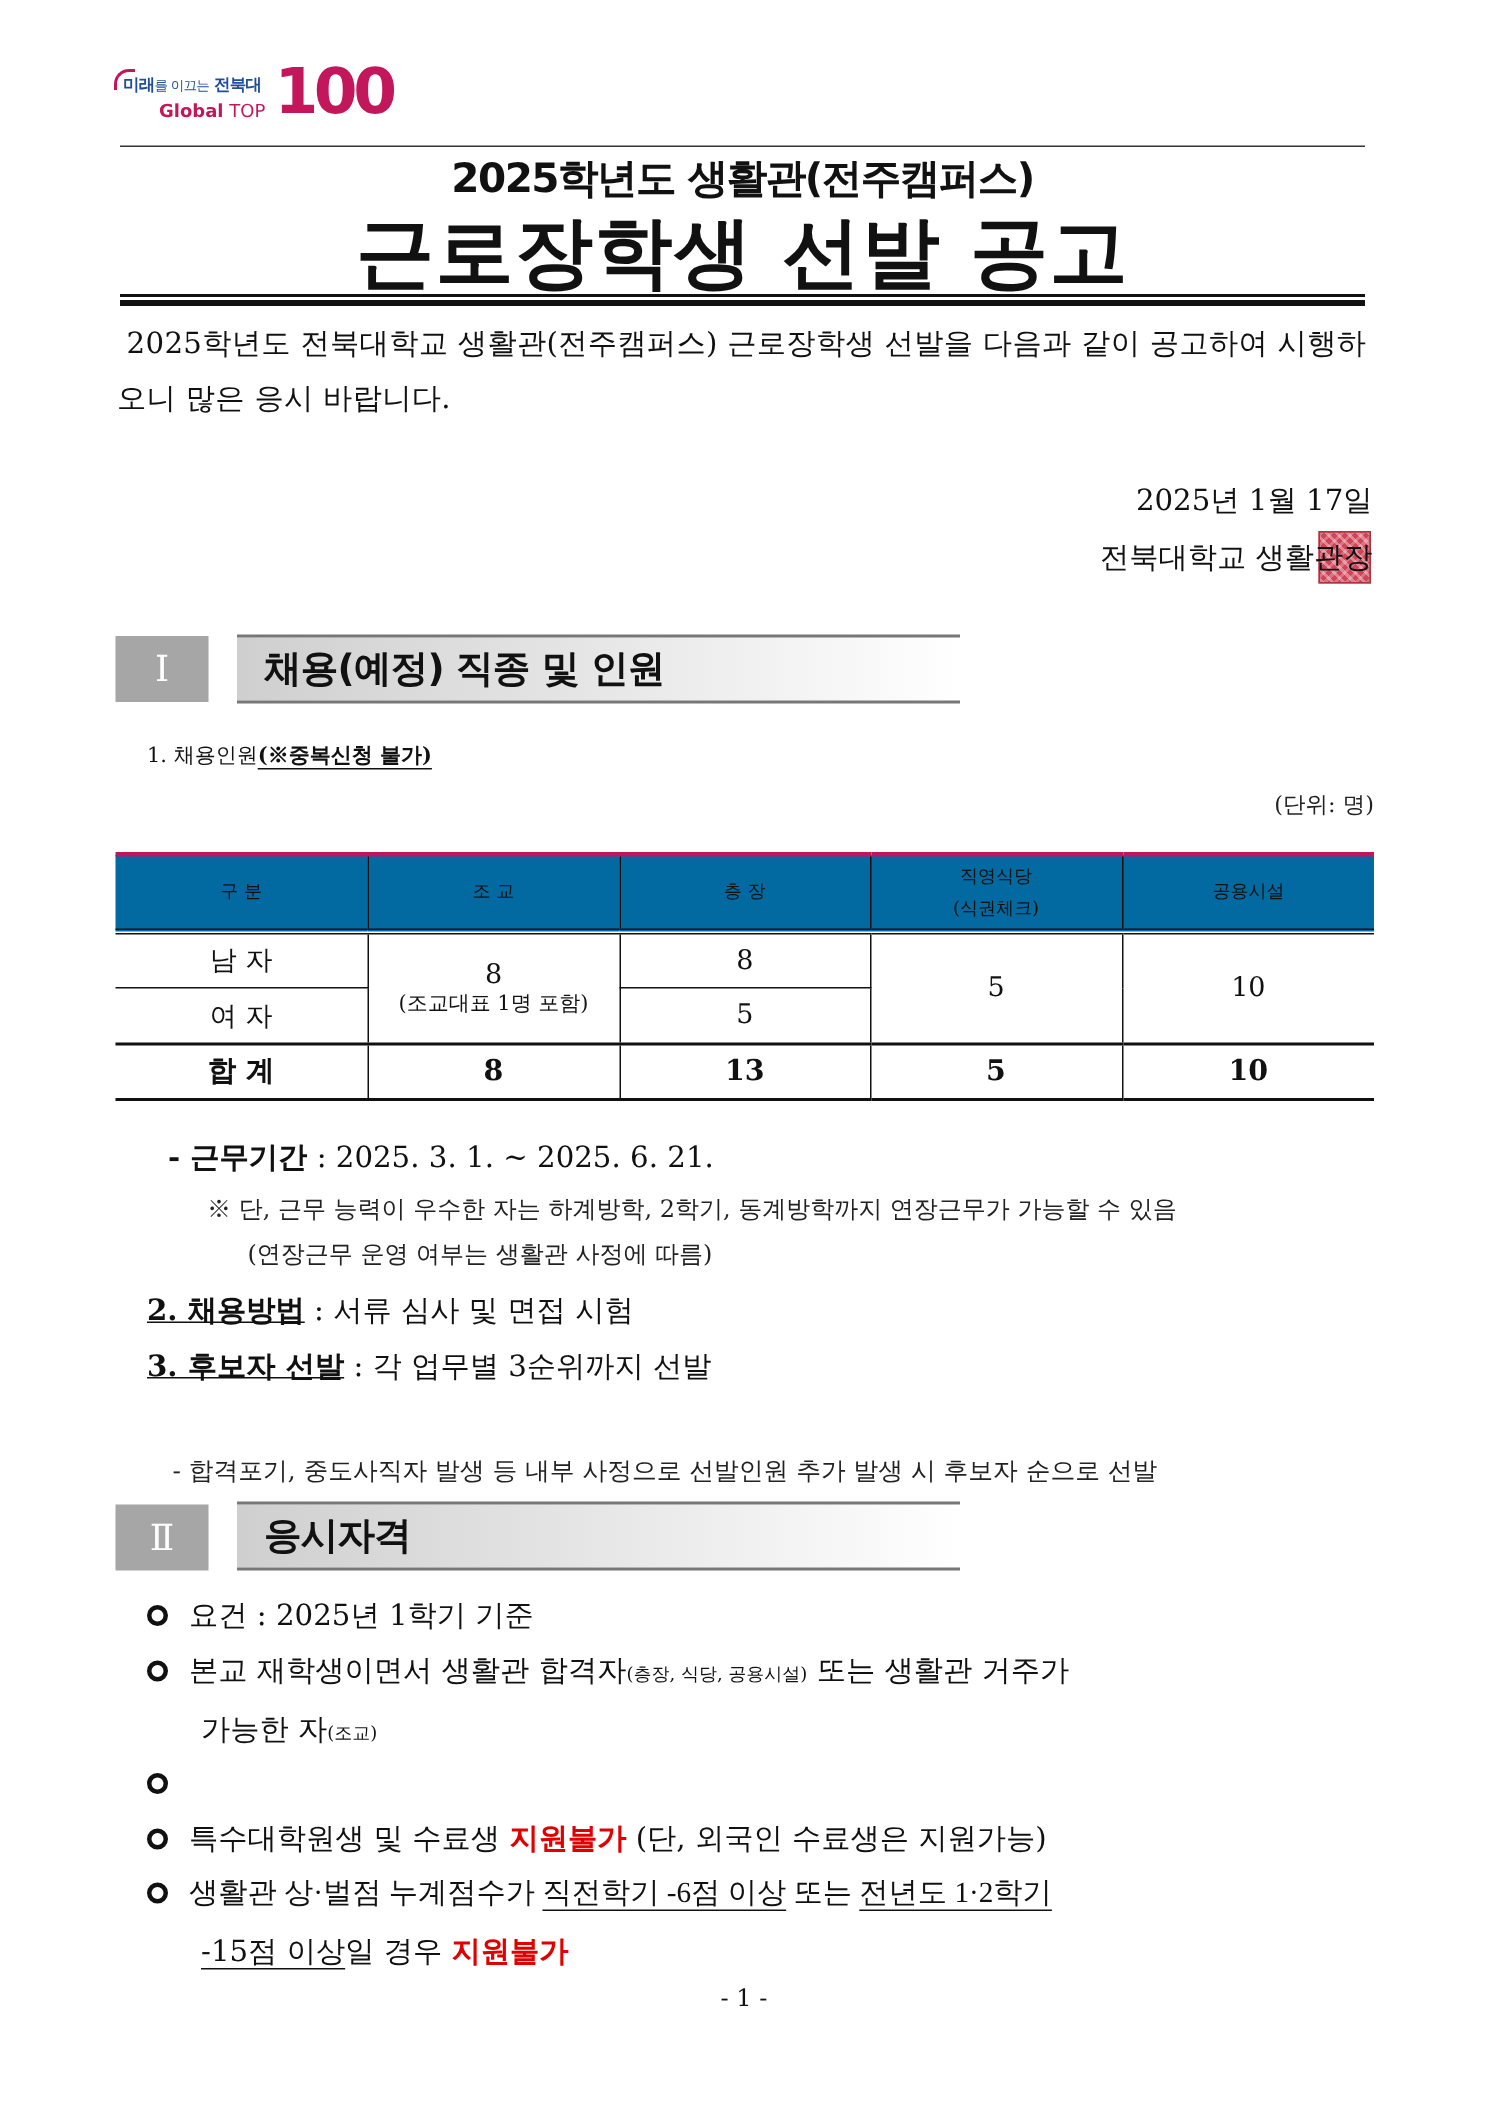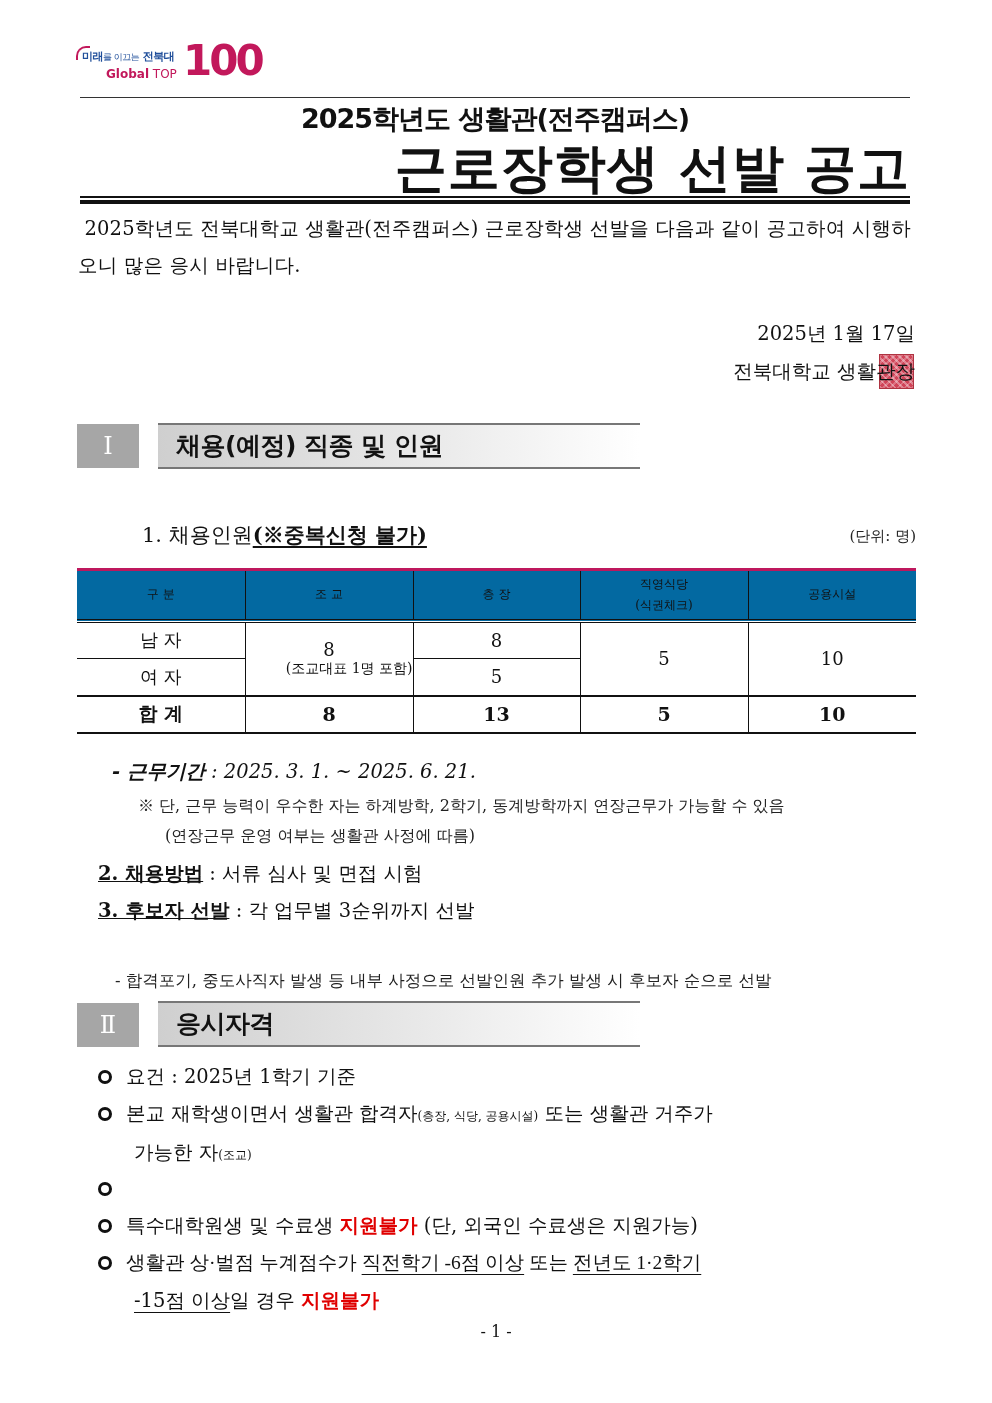--- a/index.html
+++ b/index.html
@@ -13,54 +13,54 @@
   .logo .line1 { position: absolute; left: 6px; top: 9px; font-family: "DejaVu Sans", sans-serif; font-size: 11px; font-weight: bold; color: #1f4e9a; white-space: nowrap; letter-spacing: -0.5px; }
   .logo .line1 .small { font-weight: normal; font-size: 9px; color: #1f4e9a; }
   .logo .swoosh { position: absolute; left: 0; top: 6px; width: 14px; height: 14px; border-top: 2px solid #c2185b; border-left: 2px solid #c2185b; border-radius: 10px 0 0 0; }
   .logo .line2 { position: absolute; left: 30px; top: 27px; font-family: "DejaVu Sans", sans-serif; font-size: 12px; color: #c2185b; white-space: nowrap; }
   .logo .line2 b { font-weight: bold; }
   .logo .hundred { position: absolute; left: 107px; top: -2px; font-family: "DejaVu Sans", sans-serif; font-weight: bold; font-size: 42px; color: #c2185b; letter-spacing: -3px; line-height: 46px; }
 
   .rule-thin { left: 80px; width: 830px; height: 1px; background: #333; }
 
   .title-sub { left: 80px; width: 830px; top: 101px; text-align: center; font-family: "DejaVu Sans", sans-serif; font-weight: bold; font-size: 27px; letter-spacing: -1px; }
-  .title-main { left: 80px; width: 830px; top: 134px; text-align: right; font-family: "DejaVu Sans", sans-serif; font-weight: bold; font-size: 52px; letter-spacing: 1px; }
+  .title-main { left: 80px; width: 830px; top: 134px; text-align: center; font-family: "DejaVu Sans", sans-serif; font-weight: bold; font-size: 52px; letter-spacing: 1px; }
   .double-rule { left: 80px; width: 830px; top: 196px; }
   .double-rule .a { height: 2px; background: #111; }
   .double-rule .b { height: 4px; background: #111; margin-top: 2px; }
 
   .intro { left: 78px; width: 840px; top: 210px; font-size: 19.5px; line-height: 37px; letter-spacing: 0.2px; }
 
   .date { right: 77px; top: 320px; font-size: 19.5px; }
   .issuer { right: 77px; top: 358px; font-size: 19.5px; }
   .seal { left: 879px; top: 354px; width: 35px; height: 35px; background: #c8243c; opacity: 0.85;
           background-image: repeating-linear-gradient(45deg, rgba(255,255,255,0.35) 0 2px, transparent 2px 5px), repeating-linear-gradient(-45deg, rgba(255,255,255,0.25) 0 2px, transparent 2px 5px); border: 1px solid #a01020; }
 
   
   .sec-num { width: 62px; height: 44px; background: #a6a6a6; color: #fff; font-family: "DejaVu Serif", serif; font-size: 24px; text-align: center; line-height: 44px; }
   .sec-bar { left: 158px; width: 482px; height: 46px; border-top: 2px solid #777; border-bottom: 2px solid #777;
              background: linear-gradient(to right, #cfcfcf 0%, #e4e4e4 45%, #ffffff 100%); }
   .sec-bar .label { position: absolute; left: 18px; top: 4px; font-family: "DejaVu Sans", sans-serif; font-weight: bold; font-size: 25px; letter-spacing: -0.5px; }
 
-  .item1 { left: 98px; top: 521px; font-size: 21px; margin-left: 44px; }
+  .item1 { left: 98px; top: 495px; font-size: 14px; }
   .item1 .u { text-decoration: underline; text-underline-offset: 4px; font-weight: bold; }
   .unit { right: 76px; top: 527px; font-size: 15px; color: #222; text-align: right; }
 
   
   table.staff { position: absolute; left: 77px; top: 568px; width: 839px; border-collapse: collapse; font-size: 18px; }
   table.staff th, table.staff td { border: 1px solid #111; text-align: center; vertical-align: middle; }
   table.staff tr.head th { background: #0369a1; height: 51px; font-weight: normal; font-size: 12px; line-height: 21px; border-top: 3px solid #be185d; border-bottom: none; }
   table.staff tr.r1 td { height: 38px; border-top: 4px double #111; }
   table.staff tr.r2 td { height: 37px; }
   table.staff tr.total td { height: 37px; font-weight: bold; font-size: 19px; border-top: 2px solid #111; border-bottom: 2px solid #111; }
   table.staff th:first-child, table.staff td:first-child { border-left: none; }
   table.staff th:last-child, table.staff td:last-child { border-right: none; }
-  .note-small { display: block; font-size: 14px; text-align: right; }
+  .note-small { display: block; font-size: 14px; }
 
-  .period { left: 112px; top: 758px; font-size: 19.5px; font-style: italic; }
+  .period { left: 112px; top: 758px; font-size: 19.5px; }
   .period b { font-weight: bold; }
   .period-note { left: 138px; top: 796px; font-size: 16px; color: #222; }
   .period-note2 { left: 165px; top: 826px; font-size: 16px; color: #222; }
 
   .item2 { left: 98px; top: 860px; font-size: 19.5px; }
   .item3 { left: 98px; top: 897px; font-size: 19.5px; }
   .item3-note { left: 115px; top: 970px; font-size: 16.5px; color: #222; }
   .item2 b, .item3 b { font-weight: bold; text-decoration: underline; }
 
   

